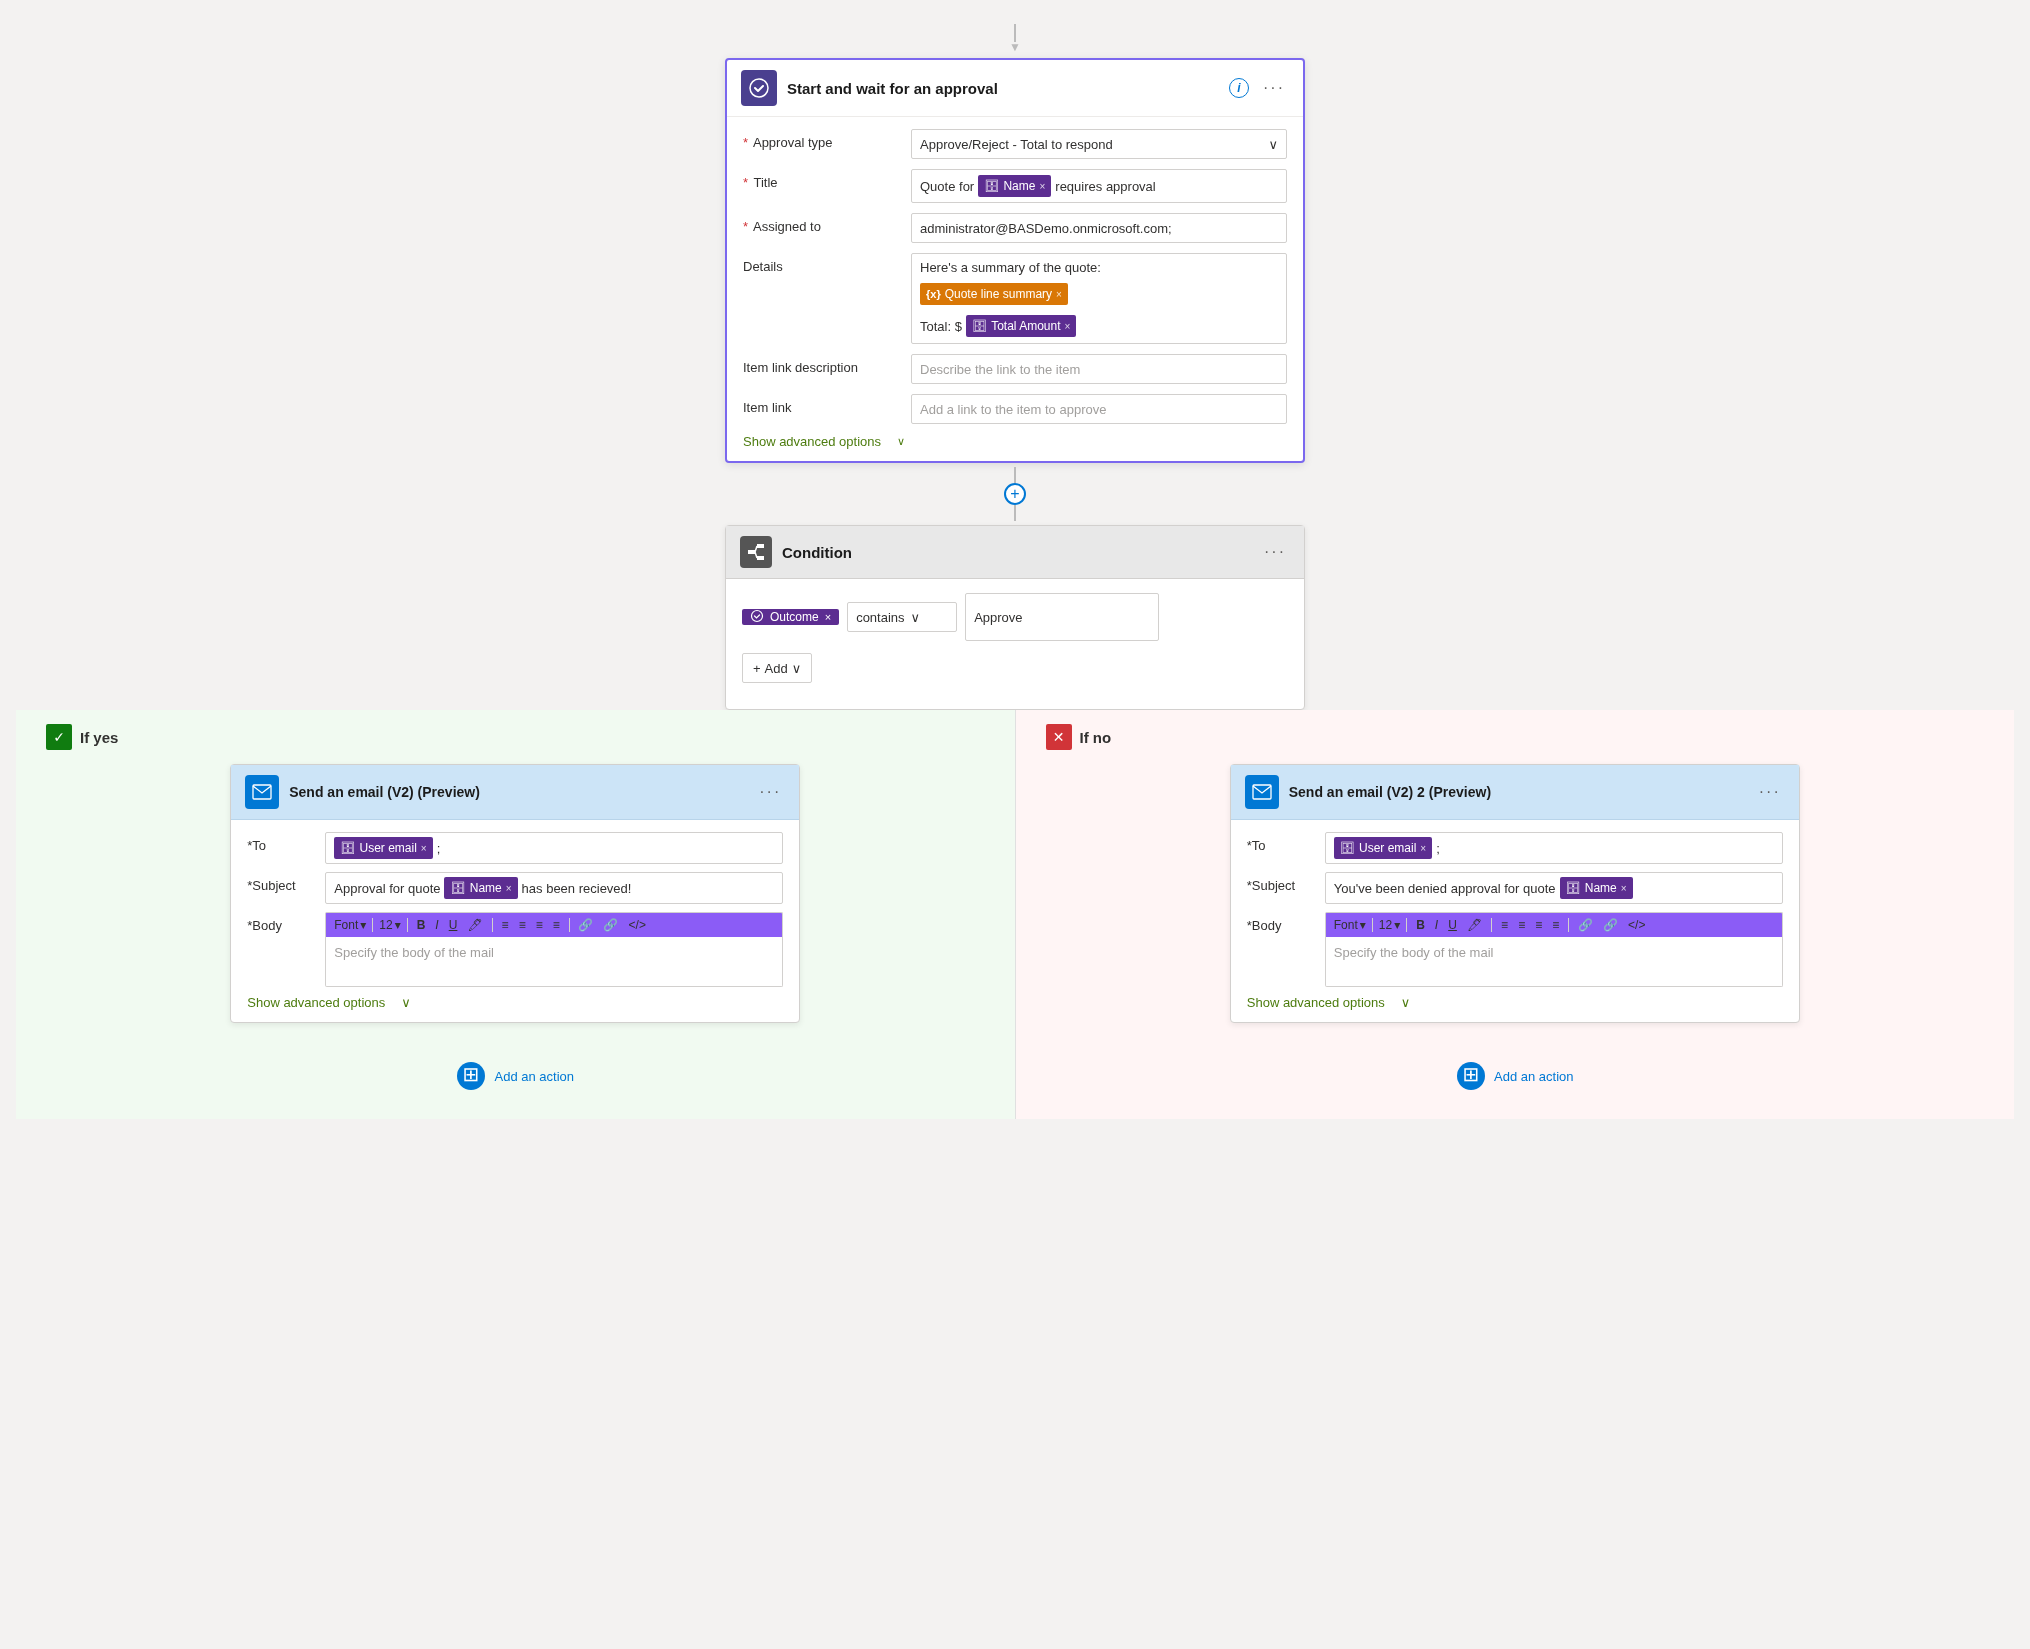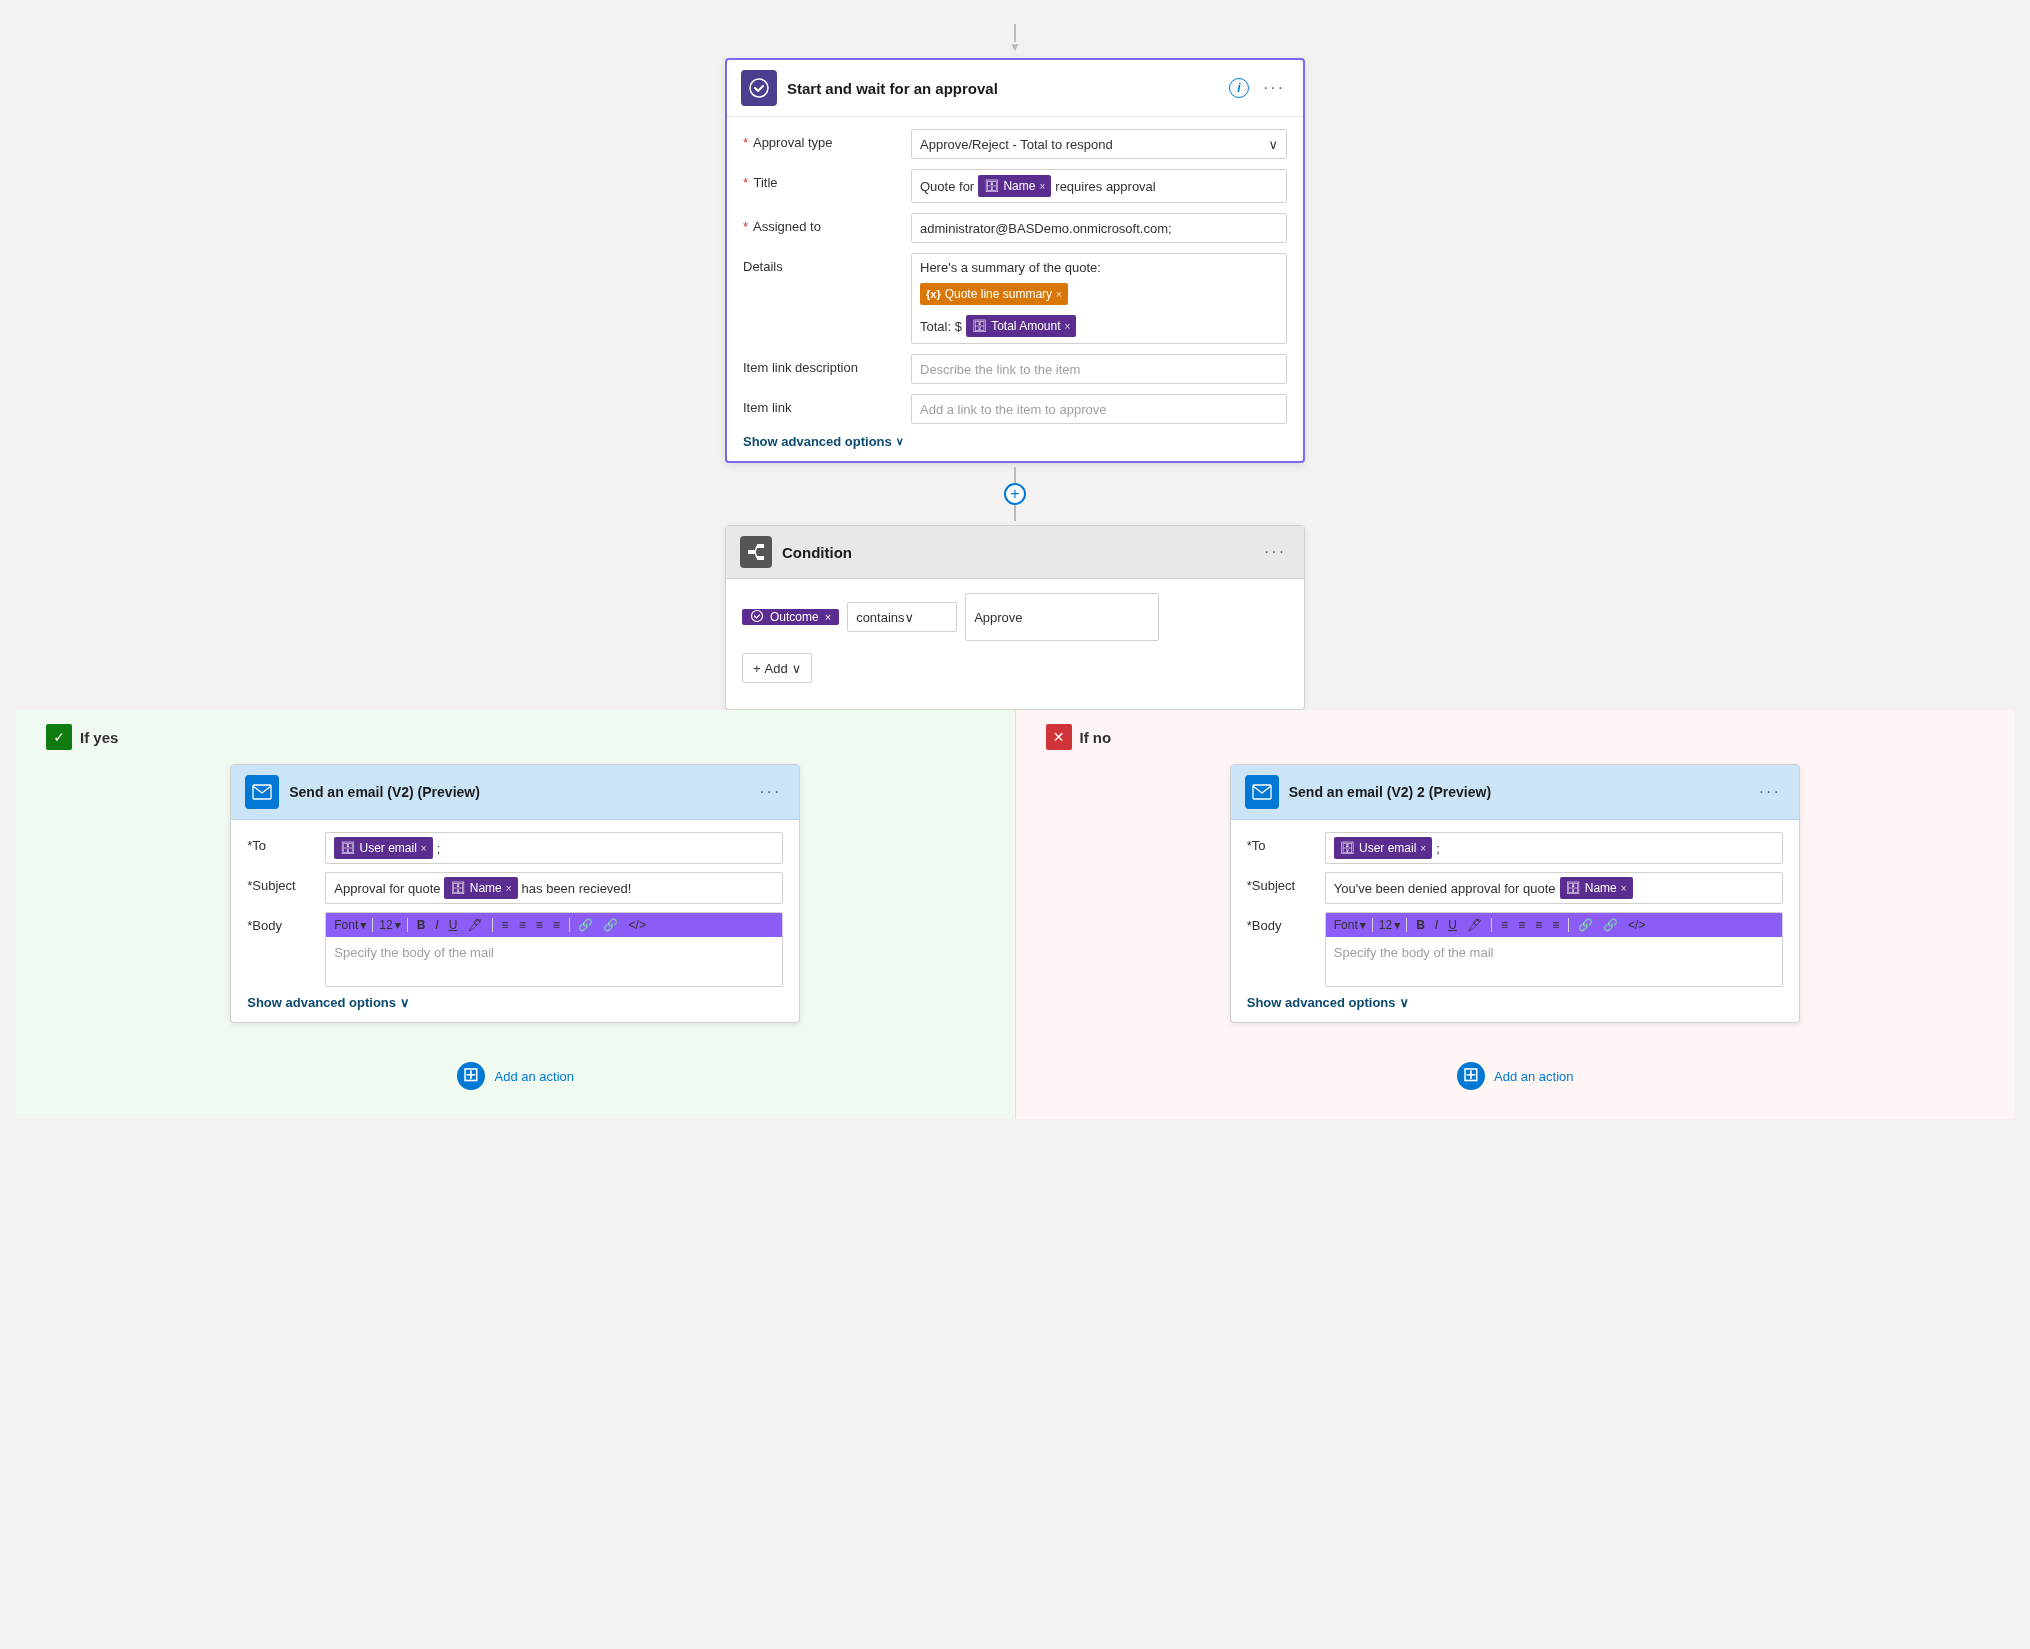--- a/index.html
+++ b/index.html
@@ -180,31 +180,30 @@
     .token-close {
       cursor: pointer;
       font-size: 10px;
       opacity: 0.8;
     }
     .token-orange {
       background: #d97706;
       color: white;
     }
     .show-advanced {
-      color: #0c4a6e;
-      font-size: 13px;
-      cursor: pointer;
-      display: flex;
-      align-items: center;
-      gap: 4px;
+      color: #4d7c0f;
+      font-size: 13px;
+      cursor: pointer;
+      display: flex;
+      align-items: center;
+      gap: 16px;
       margin-top: 4px;
       background: none;
       border: none;
       padding: 0;
-      font-weight: bold;
     }
     
     .condition-card {
       background: white;
       border: 1px solid #d2d0ce;
       border-radius: 4px;
       width: 580px;
       box-shadow: 0 2px 6px rgba(0,0,0,0.08);
     }
     .condition-header {
@@ -249,20 +248,21 @@
     .condition-select {
       border: 1px solid #d2d0ce;
       border-radius: 2px;
       padding: 4px 8px;
       font-size: 13px;
       color: #323130;
       background: white;
       cursor: pointer;
       display: flex;
       align-items: center;
+      gap: 6px;
       min-width: 110px;
       height: 30px;
     }
     .condition-value {
       border: 1px solid #d2d0ce;
       border-radius: 2px;
       padding: 4px 8px;
       font-size: 13px;
       color: #323130;
       background: white;

